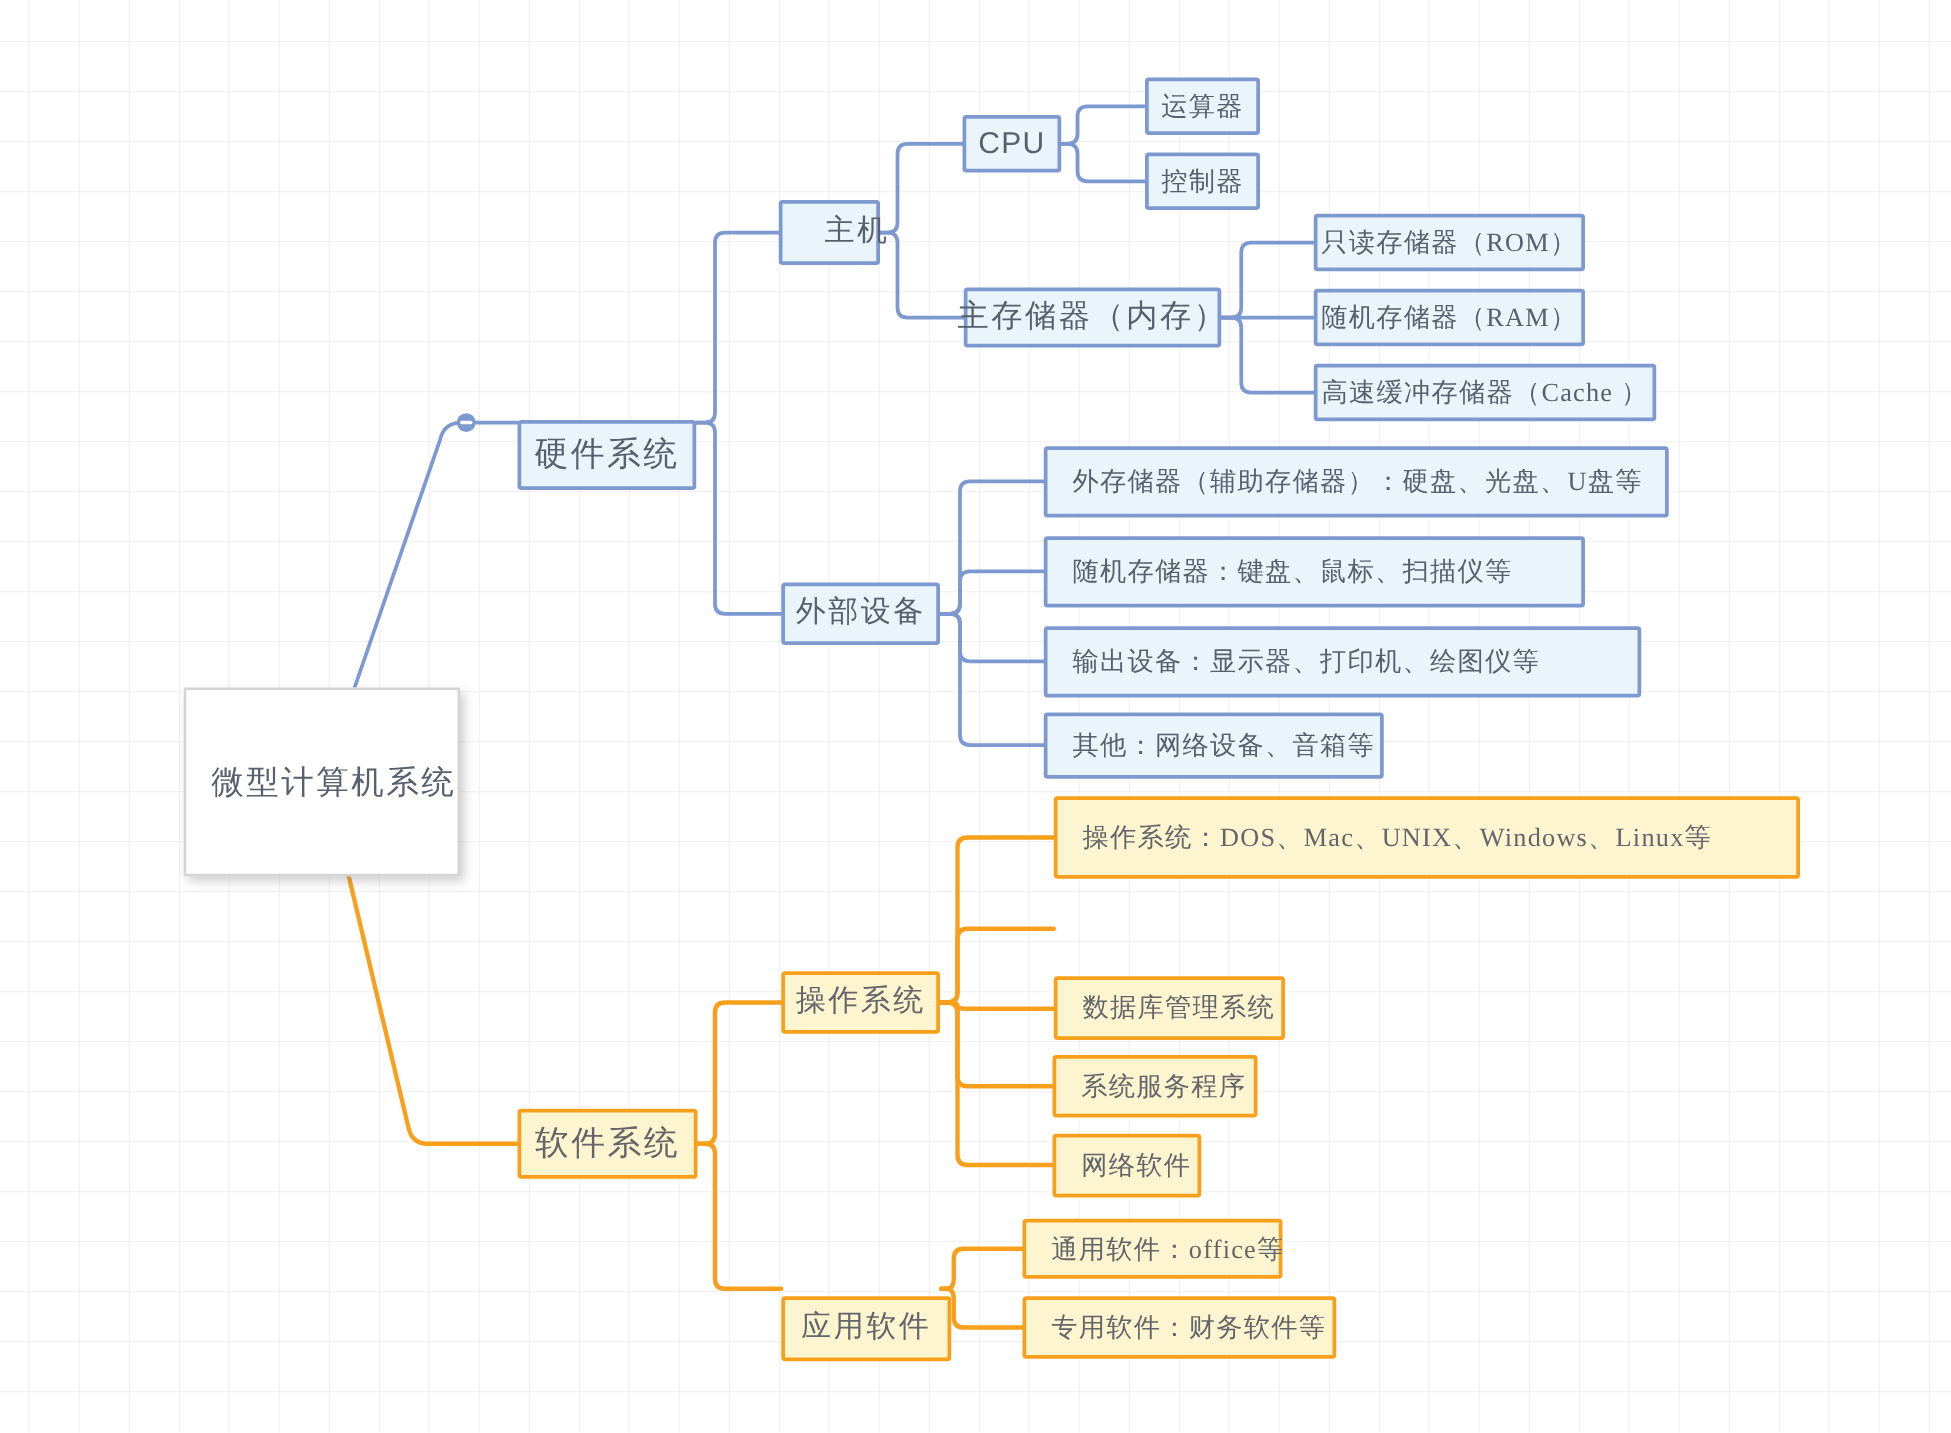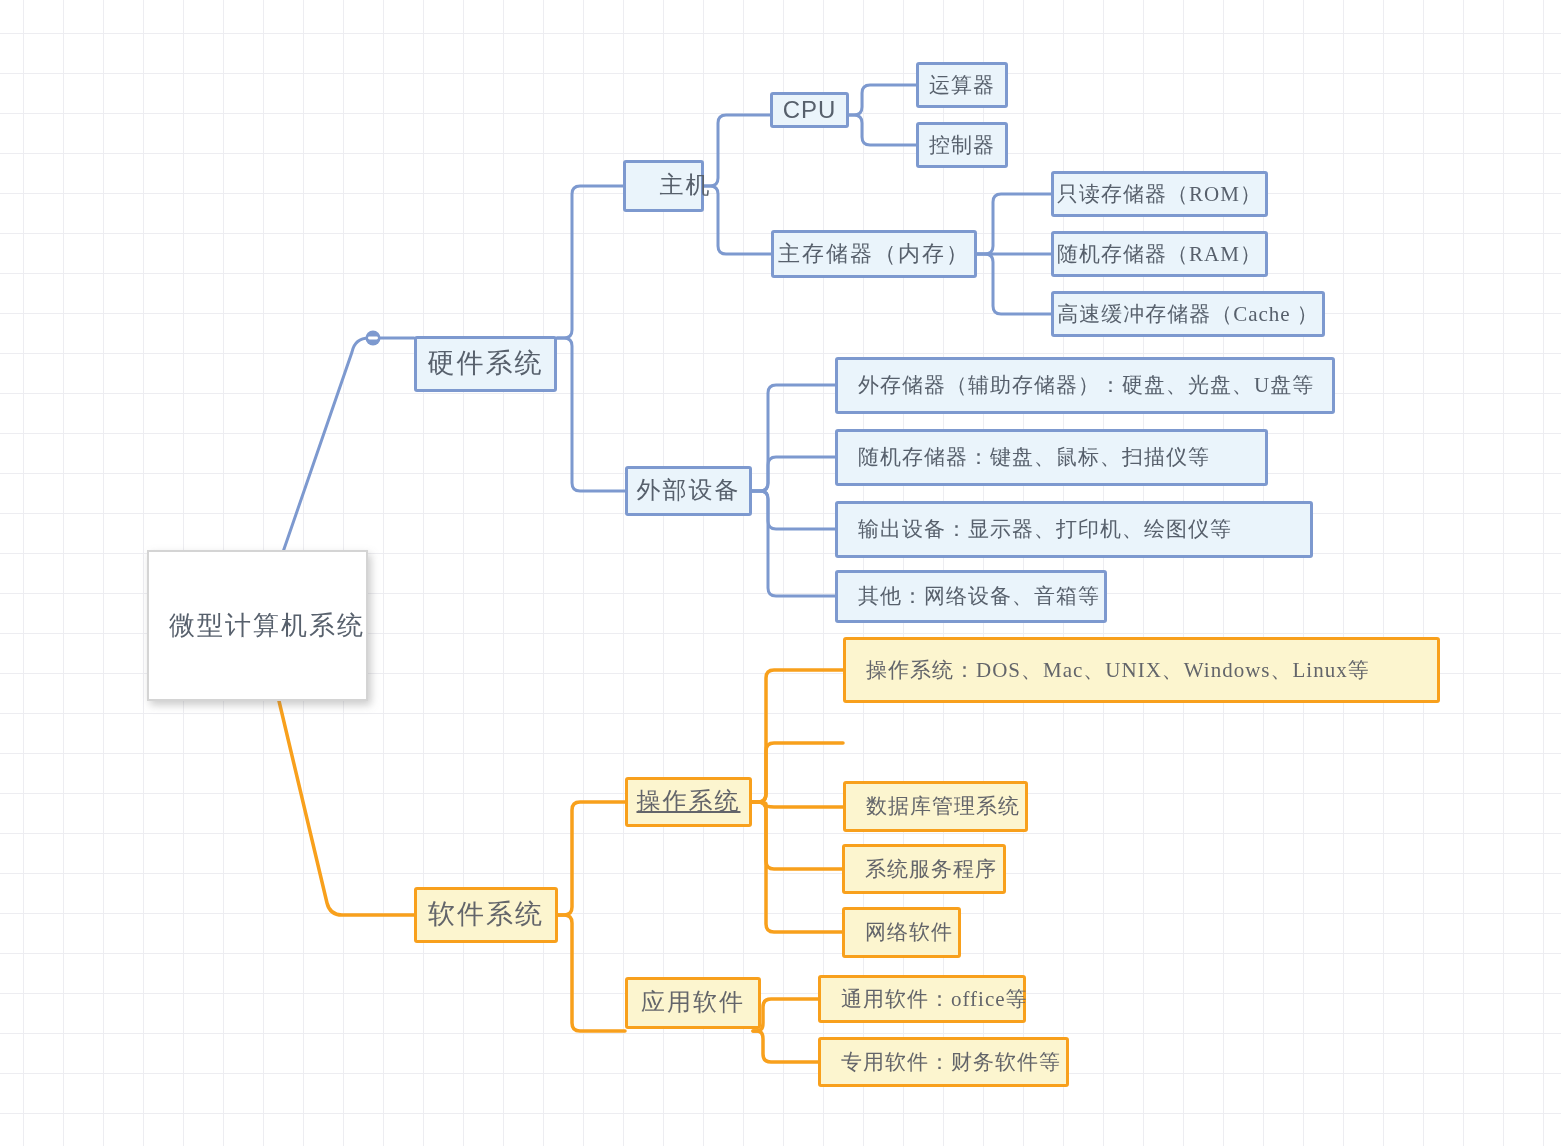--- a/index.html
+++ b/index.html
@@ -35,21 +35,21 @@
     border:2px solid #d4d4d4;
     border-radius:0;
     box-shadow:3px 4px 8px rgba(110,110,110,.35);
     justify-content:flex-start;
     padding-left:20px;
     font-size:26px;
     color:#57606c;
   }
   .lvl1{font-size:27px;}
   .lvl2{font-size:24px;}
-  .mid{font-size:22px;}
+  .mid{font-size:25px;}
   .leaf{font-size:21px;letter-spacing:1px;justify-content:flex-start;padding:0 20px;}
   .leafc{font-size:21px;letter-spacing:1px;}
   .sans{font-family:"Liberation Sans","DejaVu Sans",sans-serif;letter-spacing:1px;}
 </style>
 </head>
 <body>
 
 <div id="stage">
 
   <svg id="wires" viewBox="0 0 1561 1146" xmlns="http://www.w3.org/2000/svg">
@@ -84,36 +84,36 @@
     <g>
       <circle cx="373" cy="338" r="7.5" fill="#7d99cf"></circle>
       <rect x="368" y="336.6" width="10" height="2.8" rx="1.4" fill="#ffffff"></rect>
     </g>
   </svg>
 
   <div class="node rootnode" style="left:147px;top:550px;width:221px;height:151px;">微型计算机系统</div>
 
   <div class="node blue lvl1" style="left:414px;top:310px;width:143px;height:56px;margin-top:26px;">硬件系统</div>
   <div class="node blue lvl2" style="left:623px;top:160px;width:81px;height:52px;padding-left:44px;">主机</div>
-  <div class="node blue lvl2 sans" style="left:770px;top:92px;width:79px;height:36px;">CPU</div>
+  <div class="node blue lvl2 sans" style="left:770px;top:92px;width:79px;height:46px;">CPU</div>
   <div class="node blue leafc" style="left:916px;top:62px;width:92px;height:46px;">运算器</div>
   <div class="node blue leafc" style="left:916px;top:122px;width:92px;height:46px;">控制器</div>
   <div class="node blue mid" style="left:771px;top:230px;width:206px;height:48px;">主存储器（内存）</div>
   <div class="node blue leafc" style="left:1051px;top:171px;width:217px;height:46px;">只读存储器（ROM）</div>
   <div class="node blue leafc" style="left:1051px;top:231px;width:217px;height:46px;">随机存储器（RAM）</div>
   <div class="node blue leafc" style="left:1051px;top:291px;width:274px;height:46px;">高速缓冲存储器（Cache ）</div>
   <div class="node blue lvl2" style="left:625px;top:466px;width:127px;height:50px;">外部设备</div>
   <div class="node blue leaf" style="left:835px;top:357px;width:500px;height:57px;">外存储器（辅助存储器）：硬盘、光盘、U盘等</div>
   <div class="node blue leaf" style="left:835px;top:429px;width:433px;height:57px;">随机存储器：键盘、鼠标、扫描仪等</div>
   <div class="node blue leaf" style="left:835px;top:501px;width:478px;height:57px;">输出设备：显示器、打印机、绘图仪等</div>
   <div class="node blue leaf" style="left:835px;top:570px;width:272px;height:53px;">其他：网络设备、音箱等</div>
 
   <div class="node yellow lvl1" style="left:414px;top:887px;width:144px;height:56px;">软件系统</div>
-  <div class="node yellow lvl2" style="left:625px;top:777px;width:127px;height:50px;text-decoration:underline;">操作系统</div>
+  <div class="node yellow lvl2" style="left:625px;top:777px;width:127px;height:50px;">操作系统</div>
   <div class="node yellow leaf" style="left:843px;top:637px;width:597px;height:66px;">操作系统：DOS、Mac、UNIX、Windows、Linux等</div>
   <div class="node yellow leaf" style="left:843px;top:781px;width:185px;height:51px;">数据库管理系统</div>
   <div class="node yellow leaf" style="left:842px;top:844px;width:164px;height:50px;">系统服务程序</div>
   <div class="node yellow leaf" style="left:842px;top:907px;width:119px;height:51px;">网络软件</div>
-  <div class="node yellow lvl2" style="left:625px;top:977px;width:136px;height:52px;">应用软件</div>
+  <div class="node yellow lvl2" style="left:625px;top:1037px;width:136px;height:52px;">应用软件</div>
   <div class="node yellow leaf" style="left:818px;top:975px;width:208px;height:48px;">通用软件：office等</div>
   <div class="node yellow leaf" style="left:818px;top:1037px;width:251px;height:50px;">专用软件：财务软件等</div>
 
 </div>
 
 </body></html>

